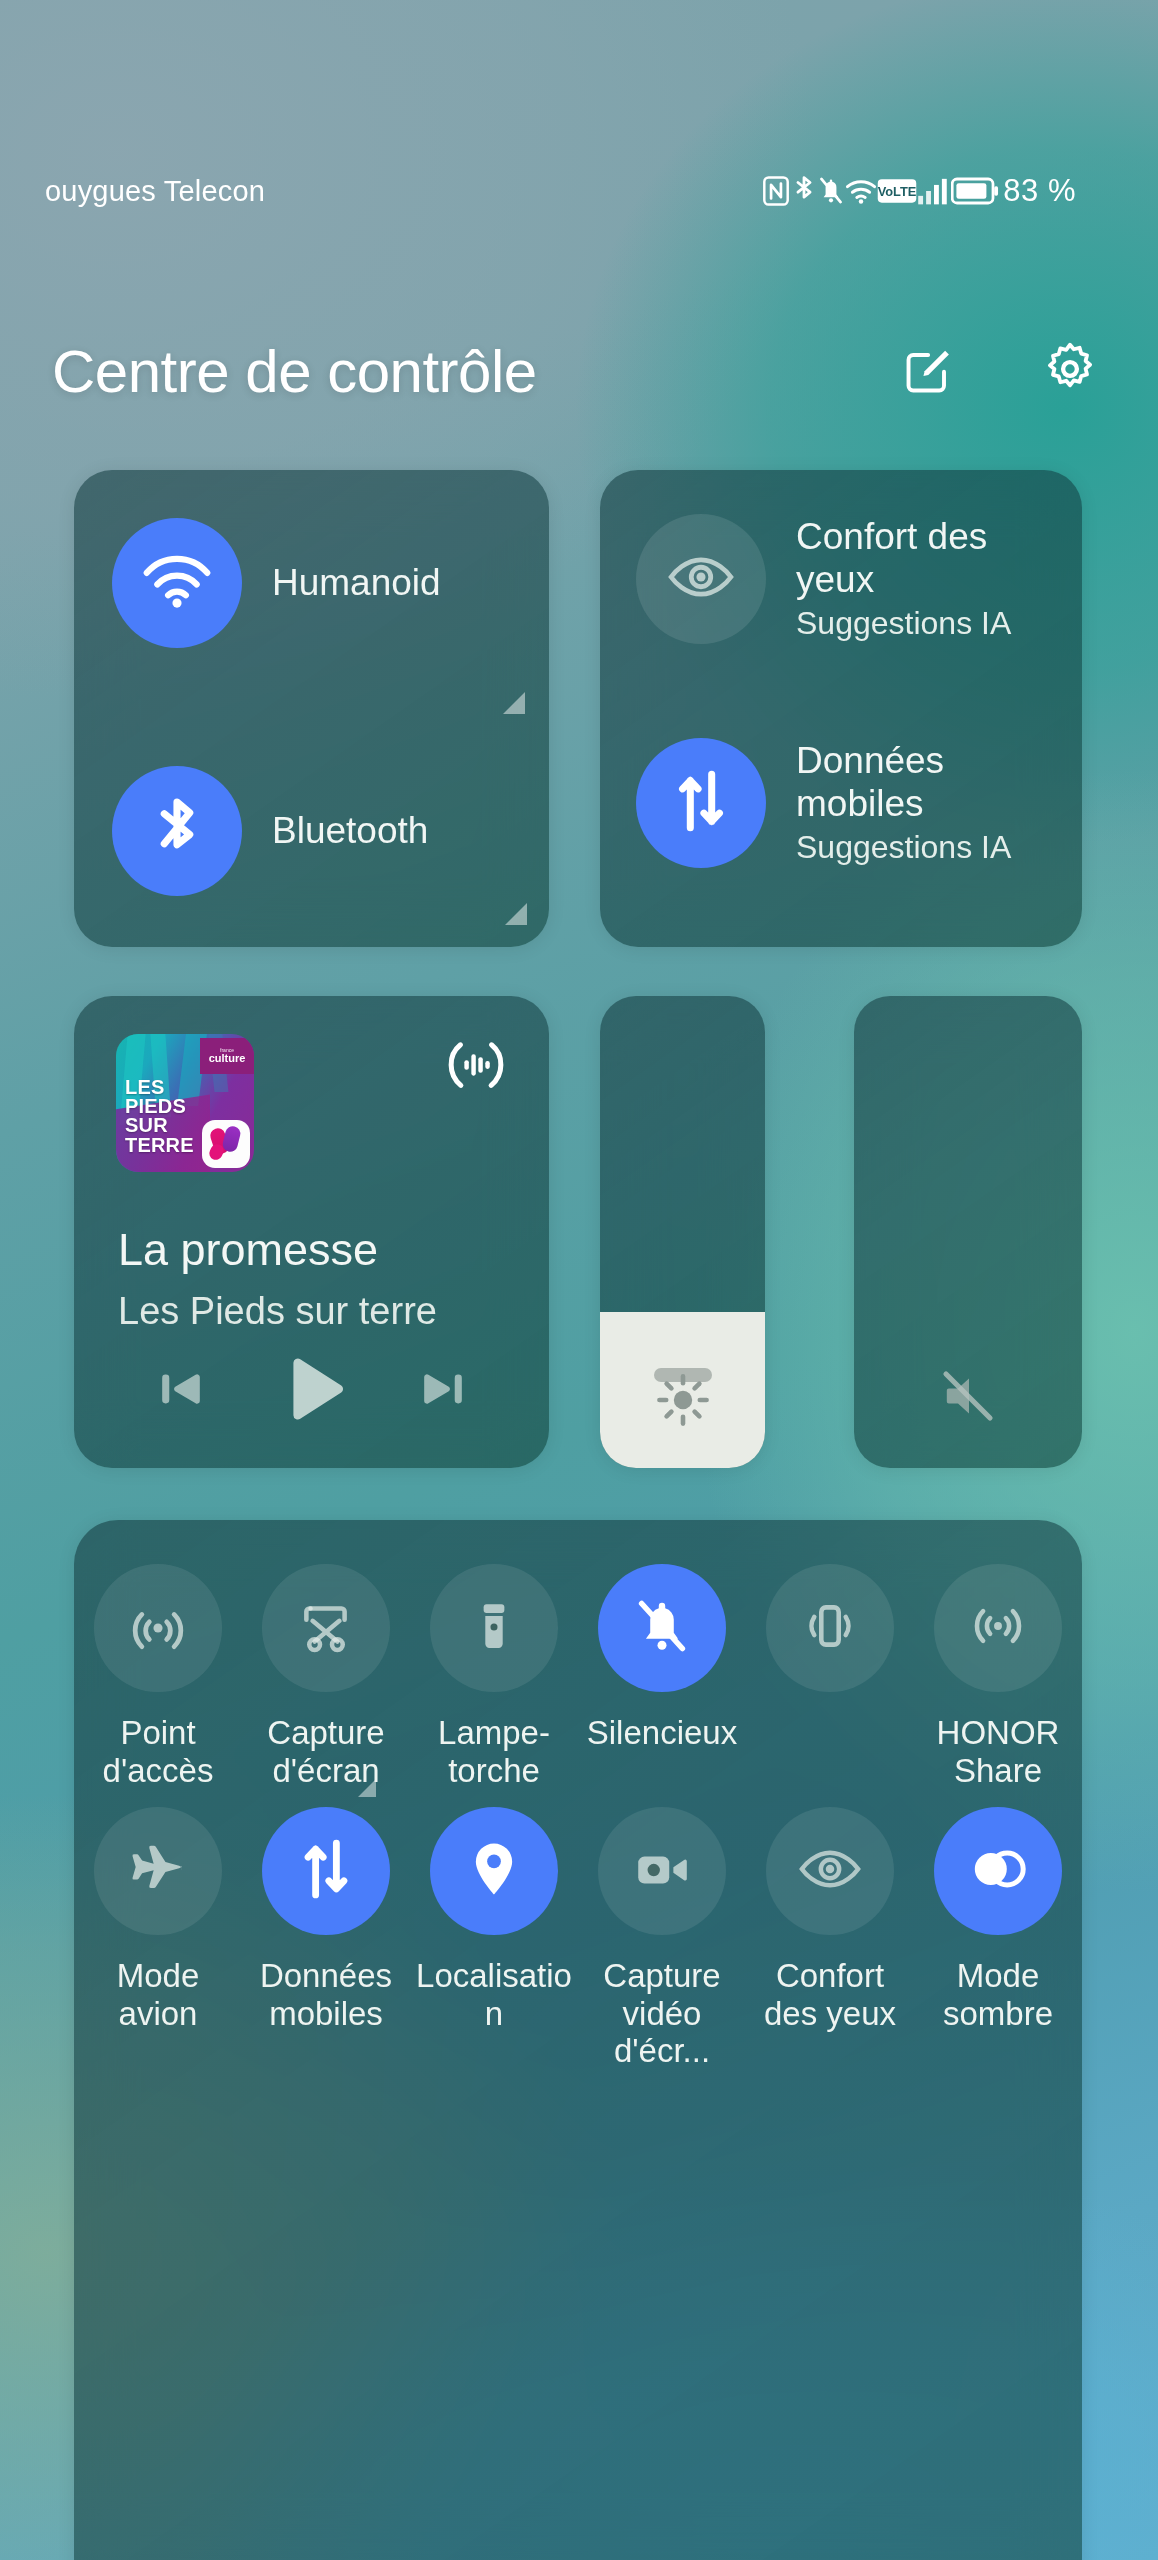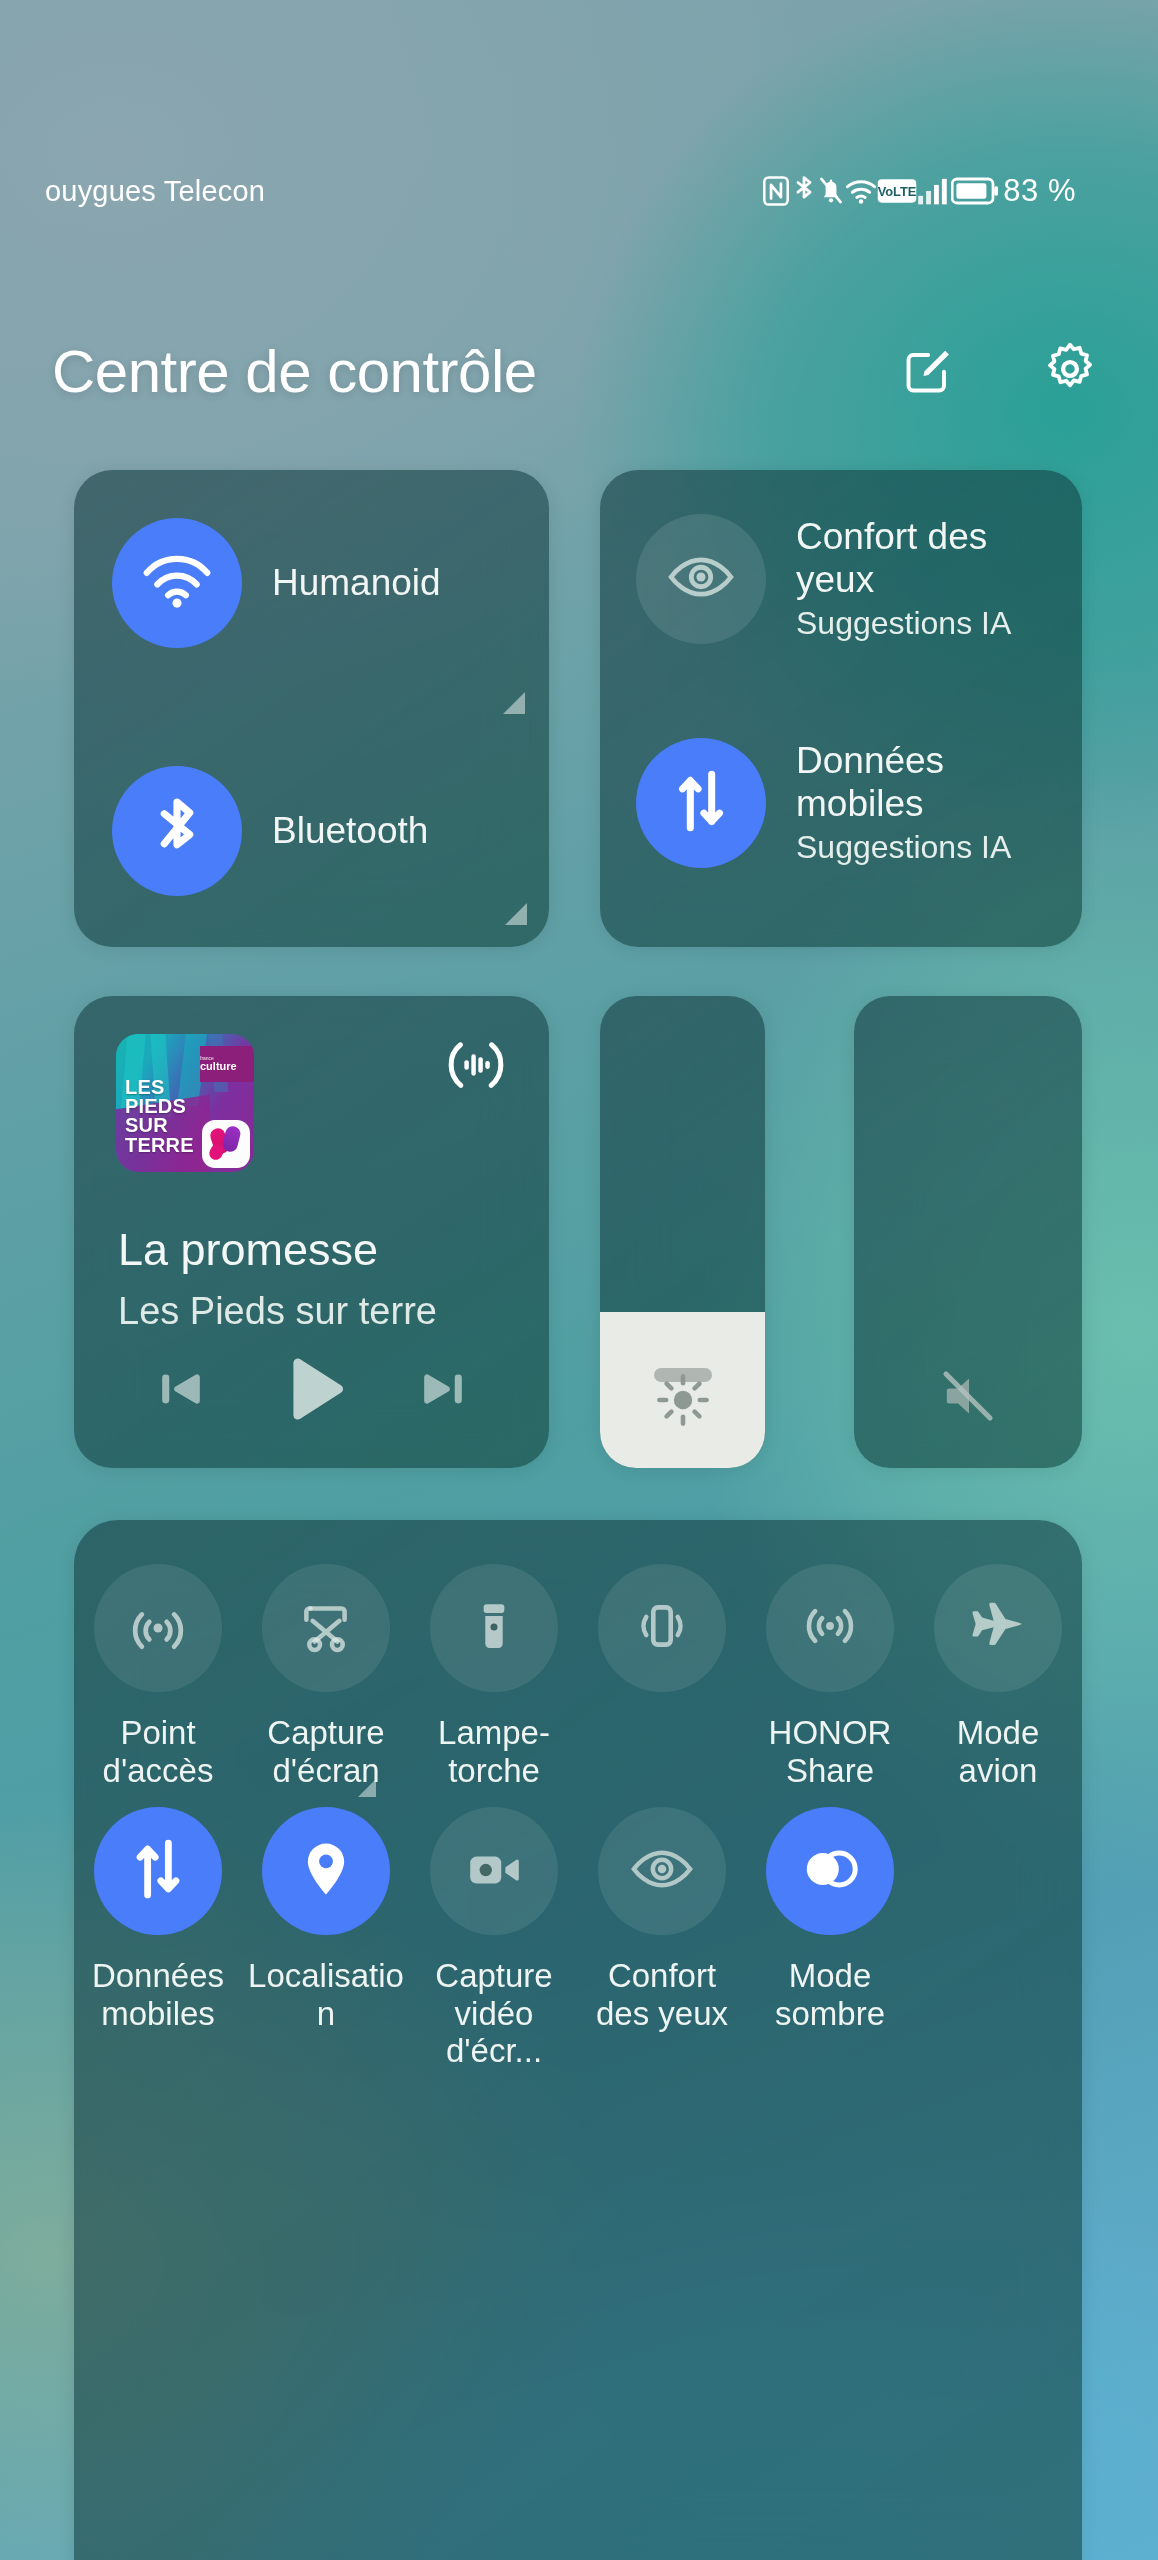--- a/index.html
+++ b/index.html
@@ -107,23 +107,23 @@
     position:absolute; left:-10%; bottom:-12%; width:78%; height:62%;
     background:linear-gradient(110deg, rgba(120,40,155,0.85), rgba(150,35,140,0.8));
     transform:skewY(-9deg);
   }
   .art-title {
     position:absolute; left:9px; top:44px;
     color:#fff; font-weight:700; font-size:20px; line-height:0.96;
     letter-spacing:0.2px; text-shadow:0 1px 2px rgba(0,0,0,.3);
   }
   .art-badge {
-    position:absolute; right:0; top:12px; width:54px; height:36px;
+    position:absolute; right:0; top:4px; width:54px; height:36px;
     background:#8b1f7a;
-    display:flex; flex-direction:column; justify-content:center;
+    display:flex; flex-direction:column; align-items:center; justify-content:center;
   }
   .art-badge .b1 { color:#fff; font-size:5px; line-height:1; opacity:.9; }
   .art-badge .b2 { color:#fff; font-size:11px; font-weight:700; line-height:1.05; }
   .art-app {
     position:absolute; right:4px; bottom:4px; width:48px; height:48px;
     border-radius:13px; background:#fdfdfd; overflow:hidden;
   }
   .app-sh1 { position:absolute; left:10px; top:8px; width:15px; height:26px; border-radius:8px;
              background:linear-gradient(180deg,#e3127a,#d4106b); transform:rotate(-18deg); }
   .app-sh2 { position:absolute; left:22px; top:6px; width:15px; height:26px; border-radius:8px;
@@ -465,20 +465,32 @@
             <svg width="58" height="58" viewBox="0 0 28 28">
                 <rect x="9" y="3.5" width="10" height="4.2" rx="1.4" fill="rgba(226,236,232,0.72)"></rect>
                 <path d="M9.8 9.2h8.4v13.4a2 2 0 0 1-2 2h-4.4a2 2 0 0 1-2-2V9.2z" fill="rgba(226,236,232,0.72)"></path>
                 <circle cx="14" cy="14.5" r="1.7" fill="rgba(40,80,78,0.85)"></circle>
               </svg>
           </span>
         </div>
         <div class="t-label">Lampe-torche</div>
       </div>
 
+      <div class="toggle">
+        <div class="t-circle on">
+          <span>
+            <svg width="60" height="60" viewBox="0 0 28 28">
+                <path d="M6.5 20h15l-2-2.8V11a5.5 5.5 0 0 0-4-5.3v-1a1.5 1.5 0 1 0-3 0v1A5.5 5.5 0 0 0 8.5 11v6.2L6.5 20z" fill="#fff"></path>
+                <circle cx="14" cy="23" r="2.1" fill="#fff"></circle>
+                <line x1="4.5" y1="3.5" x2="23.5" y2="24.5" stroke="#fff" stroke-width="2.6" stroke-linecap="round"></line>
+              </svg>
+          </span>
+        </div>
+        <div class="t-label">Silencieux</div>
+      </div>
 
       <div class="toggle">
         <div class="t-circle off">
           <span>
             <svg width="58" height="58" viewBox="0 0 28 28">
                 <rect x="9.8" y="5" width="8.4" height="18" rx="2.2" fill="none" stroke="rgba(226,236,232,0.72)" stroke-width="2.2"></rect>
                 <path d="M6.4 9.6a8 8 0 0 0 0 8.8" stroke="rgba(226,236,232,0.72)" stroke-width="2.2" fill="none" stroke-linecap="round"></path>
                 <path d="M21.6 9.6a8 8 0 0 1 0 8.8" stroke="rgba(226,236,232,0.72)" stroke-width="2.2" fill="none" stroke-linecap="round"></path>
               </svg>
           </span>

